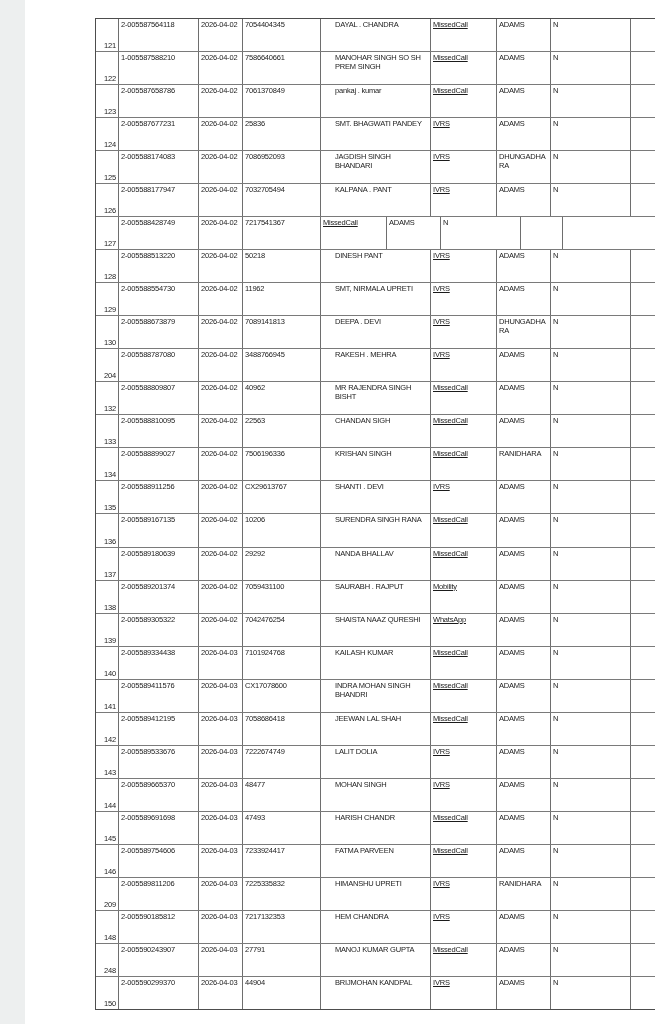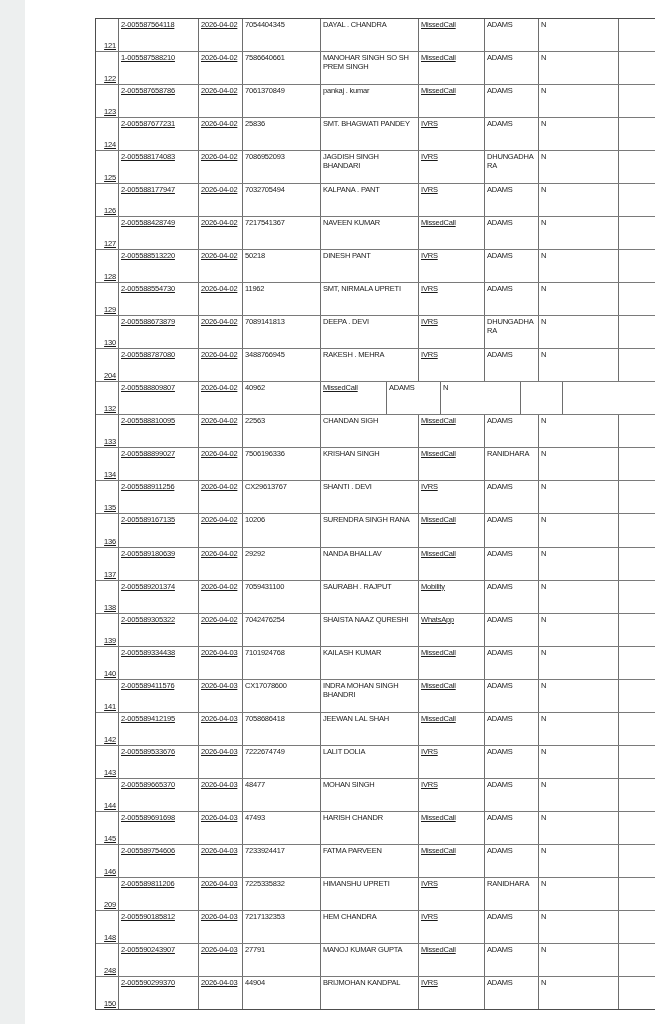--- a/index.html
+++ b/index.html
@@ -56,25 +56,25 @@
     border-right: 1px solid #6e6e6e;
     padding: 1px 2px;
     font-size: 7.5px;
     line-height: 9px;
     letter-spacing: -0.2px;
     color: #1b1b1b;
     overflow: hidden;
     overflow-wrap: anywhere;
     word-break: break-word;
   }
-  .c-num   { flex: 0 0 23px; display: flex; align-items: flex-end; justify-content: flex-end; padding: 0 2px 1px 0; text-decoration: underline; }
-  .c-id    { flex: 0 0 80px; text-decoration: underline; }
-  .c-date  { flex: 0 0 44px; white-space: nowrap; text-decoration: underline; }
+  .c-num   { flex: 0 0 23px; display: flex; align-items: flex-end; justify-content: flex-end; padding: 0 2px 1px 0; }
+  .c-id    { flex: 0 0 80px; }
+  .c-date  { flex: 0 0 44px; white-space: nowrap; }
   .c-phone { flex: 0 0 78px; }
-  .c-name  { flex: 0 0 98px; }
+  .c-name  { flex: 0 0 98px; margin-left: 12px; }
   .c-type  { flex: 0 0 66px; text-decoration: underline; }
   .c-loc   { flex: 0 0 54px; }
   .c-flag  { flex: 0 0 80px; }
   .c-blank { flex: 0 0 42px; }
 </style>
 </head>
 <body>
 
 <div class="page">
   <div class="side-strip"></div>
@@ -144,21 +144,20 @@
           <div class="cell c-type">IVRS</div>
           <div class="cell c-loc">ADAMS</div>
           <div class="cell c-flag">N</div>
           <div class="cell c-blank"></div>
         </div>
         <div class="row">
           <div class="cell c-num">127</div>
           <div class="cell c-id">2-005588428749</div>
           <div class="cell c-date">2026-04-02</div>
           <div class="cell c-phone">7217541367</div>
-          <div class="cell c-name">NAVEEN KUMAR</div>
           <div class="cell c-type">MissedCall</div>
           <div class="cell c-loc">ADAMS</div>
           <div class="cell c-flag">N</div>
           <div class="cell c-blank"></div>
         </div>
         <div class="row">
           <div class="cell c-num">128</div>
           <div class="cell c-id">2-005588513220</div>
           <div class="cell c-date">2026-04-02</div>
           <div class="cell c-phone">50218</div>
@@ -199,20 +198,21 @@
           <div class="cell c-type">IVRS</div>
           <div class="cell c-loc">ADAMS</div>
           <div class="cell c-flag">N</div>
           <div class="cell c-blank"></div>
         </div>
         <div class="row">
           <div class="cell c-num">132</div>
           <div class="cell c-id">2-005588809807</div>
           <div class="cell c-date">2026-04-02</div>
           <div class="cell c-phone">40962</div>
+          <div class="cell c-name">MR RAJENDRA SINGH BISHT</div>
           <div class="cell c-type">MissedCall</div>
           <div class="cell c-loc">ADAMS</div>
           <div class="cell c-flag">N</div>
           <div class="cell c-blank"></div>
         </div>
         <div class="row">
           <div class="cell c-num">133</div>
           <div class="cell c-id">2-005588810095</div>
           <div class="cell c-date">2026-04-02</div>
           <div class="cell c-phone">22563</div>

